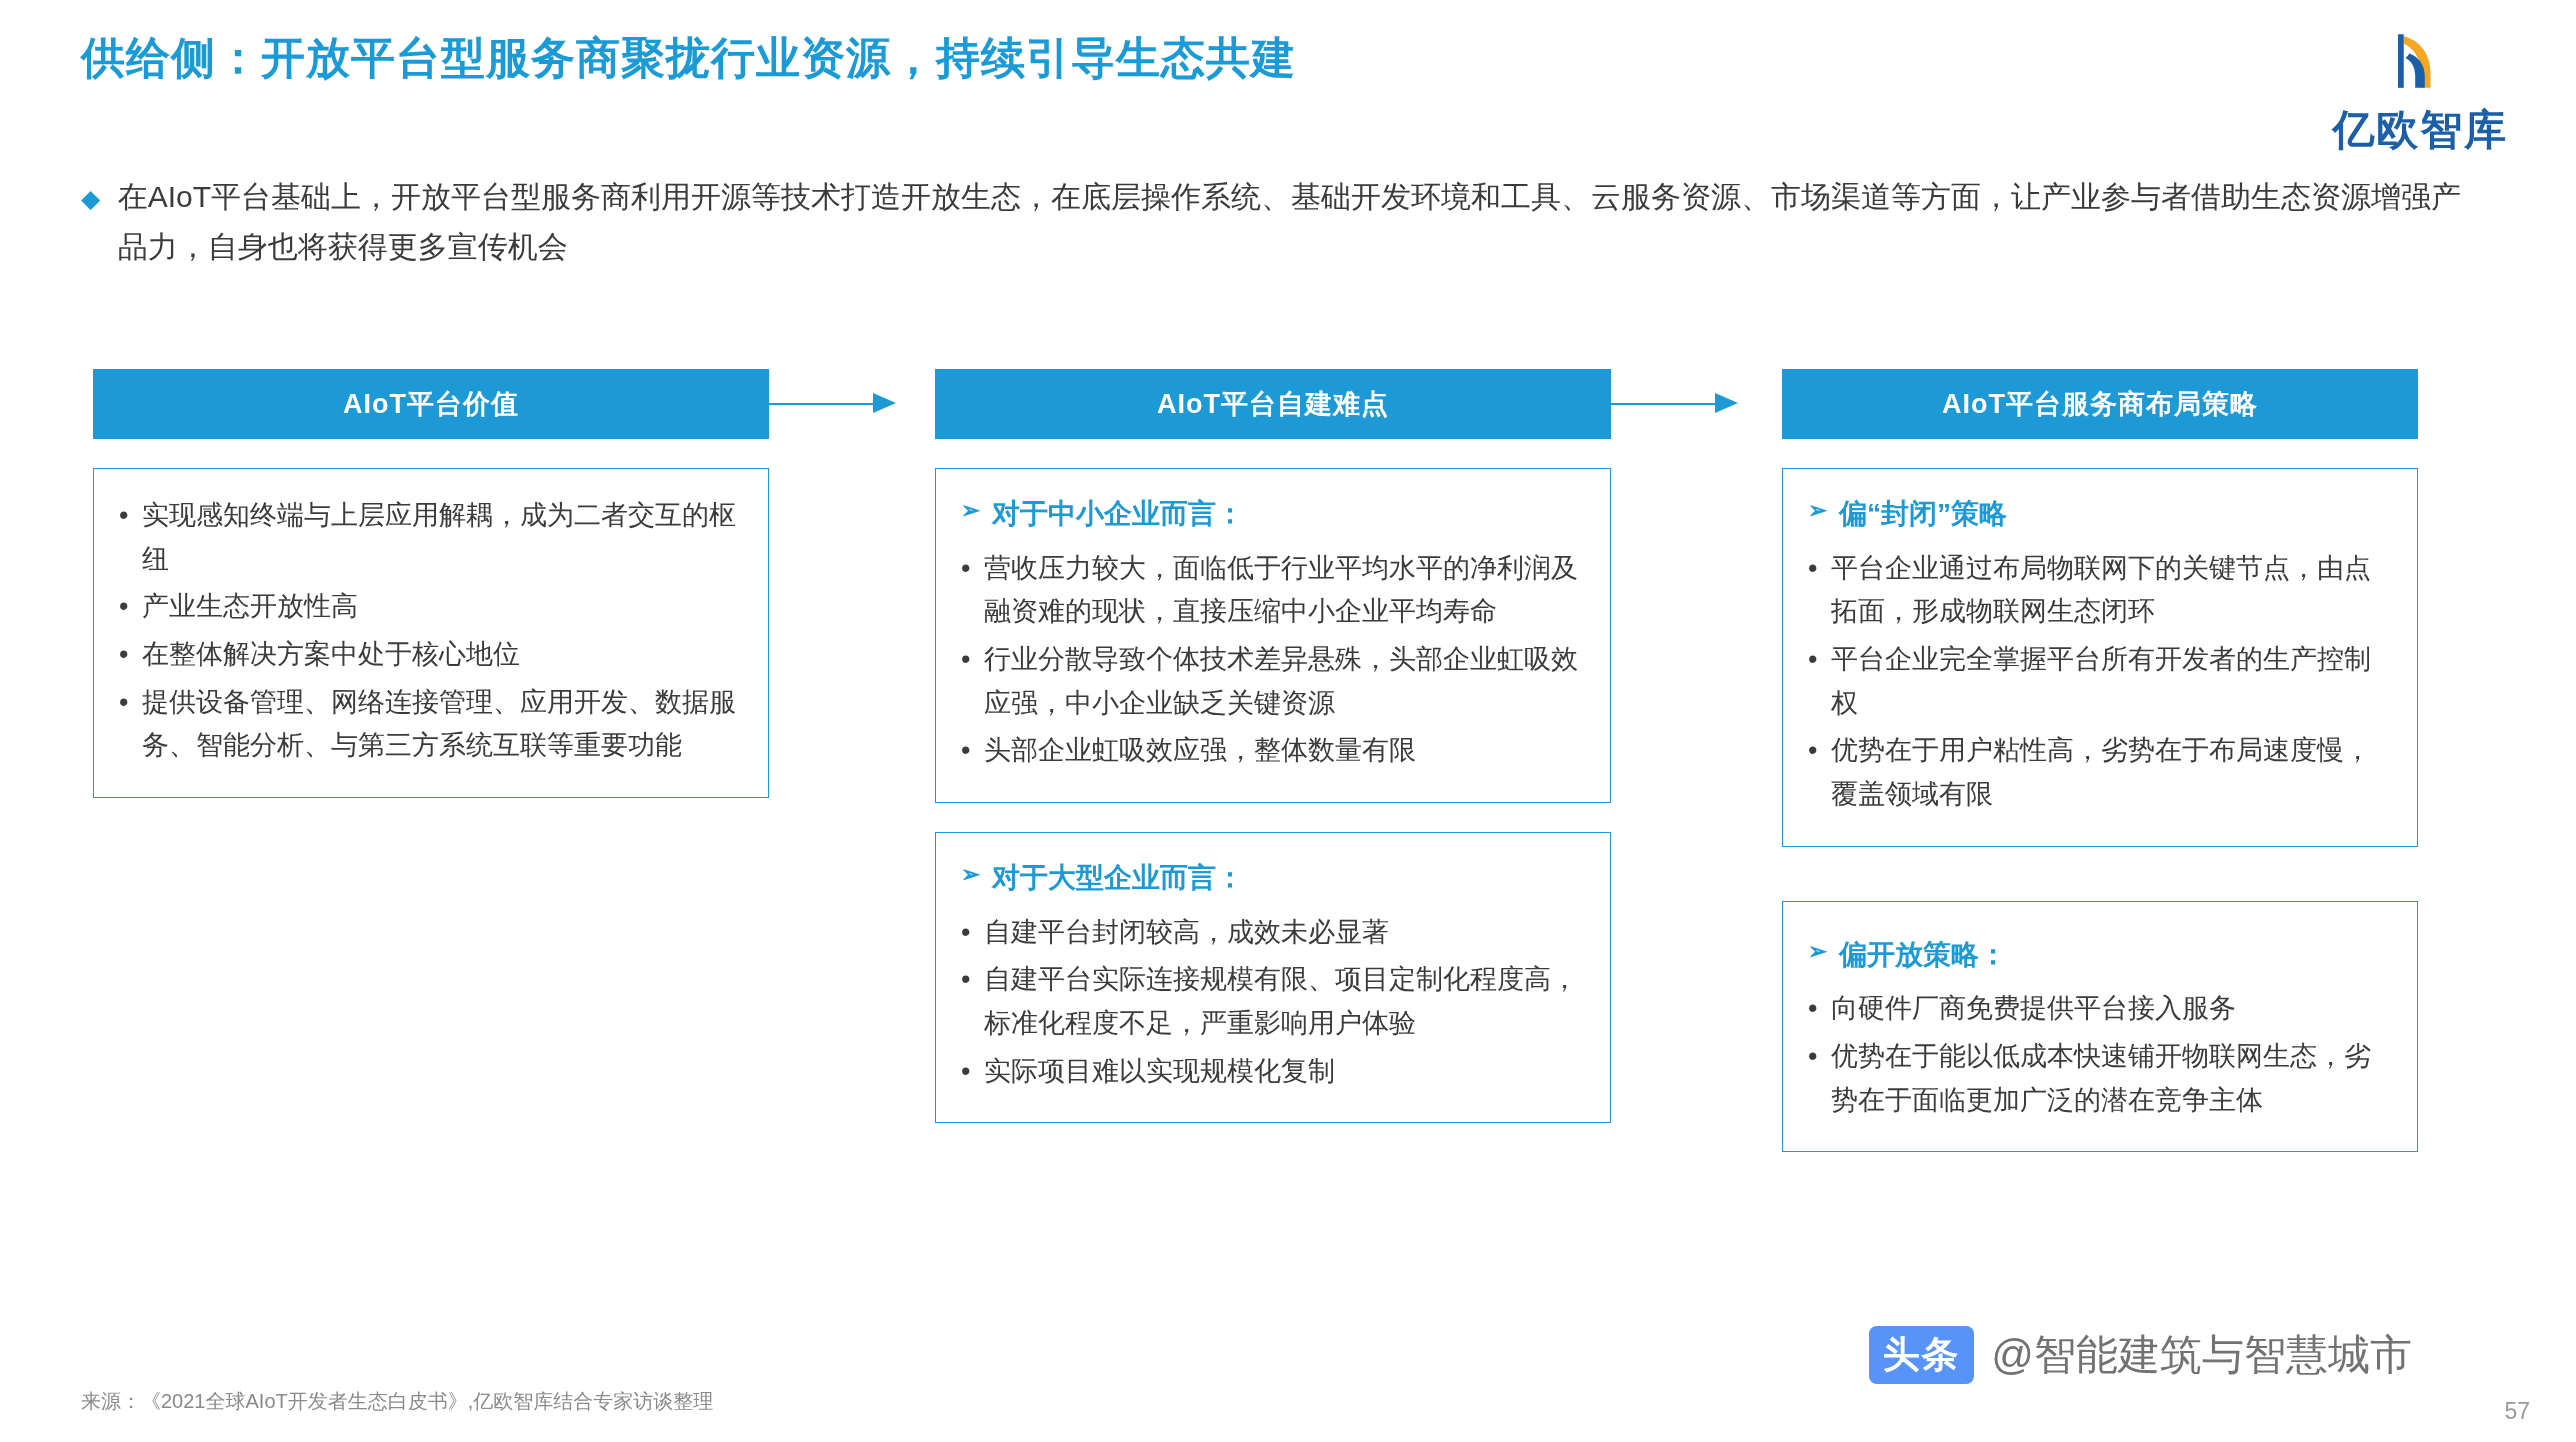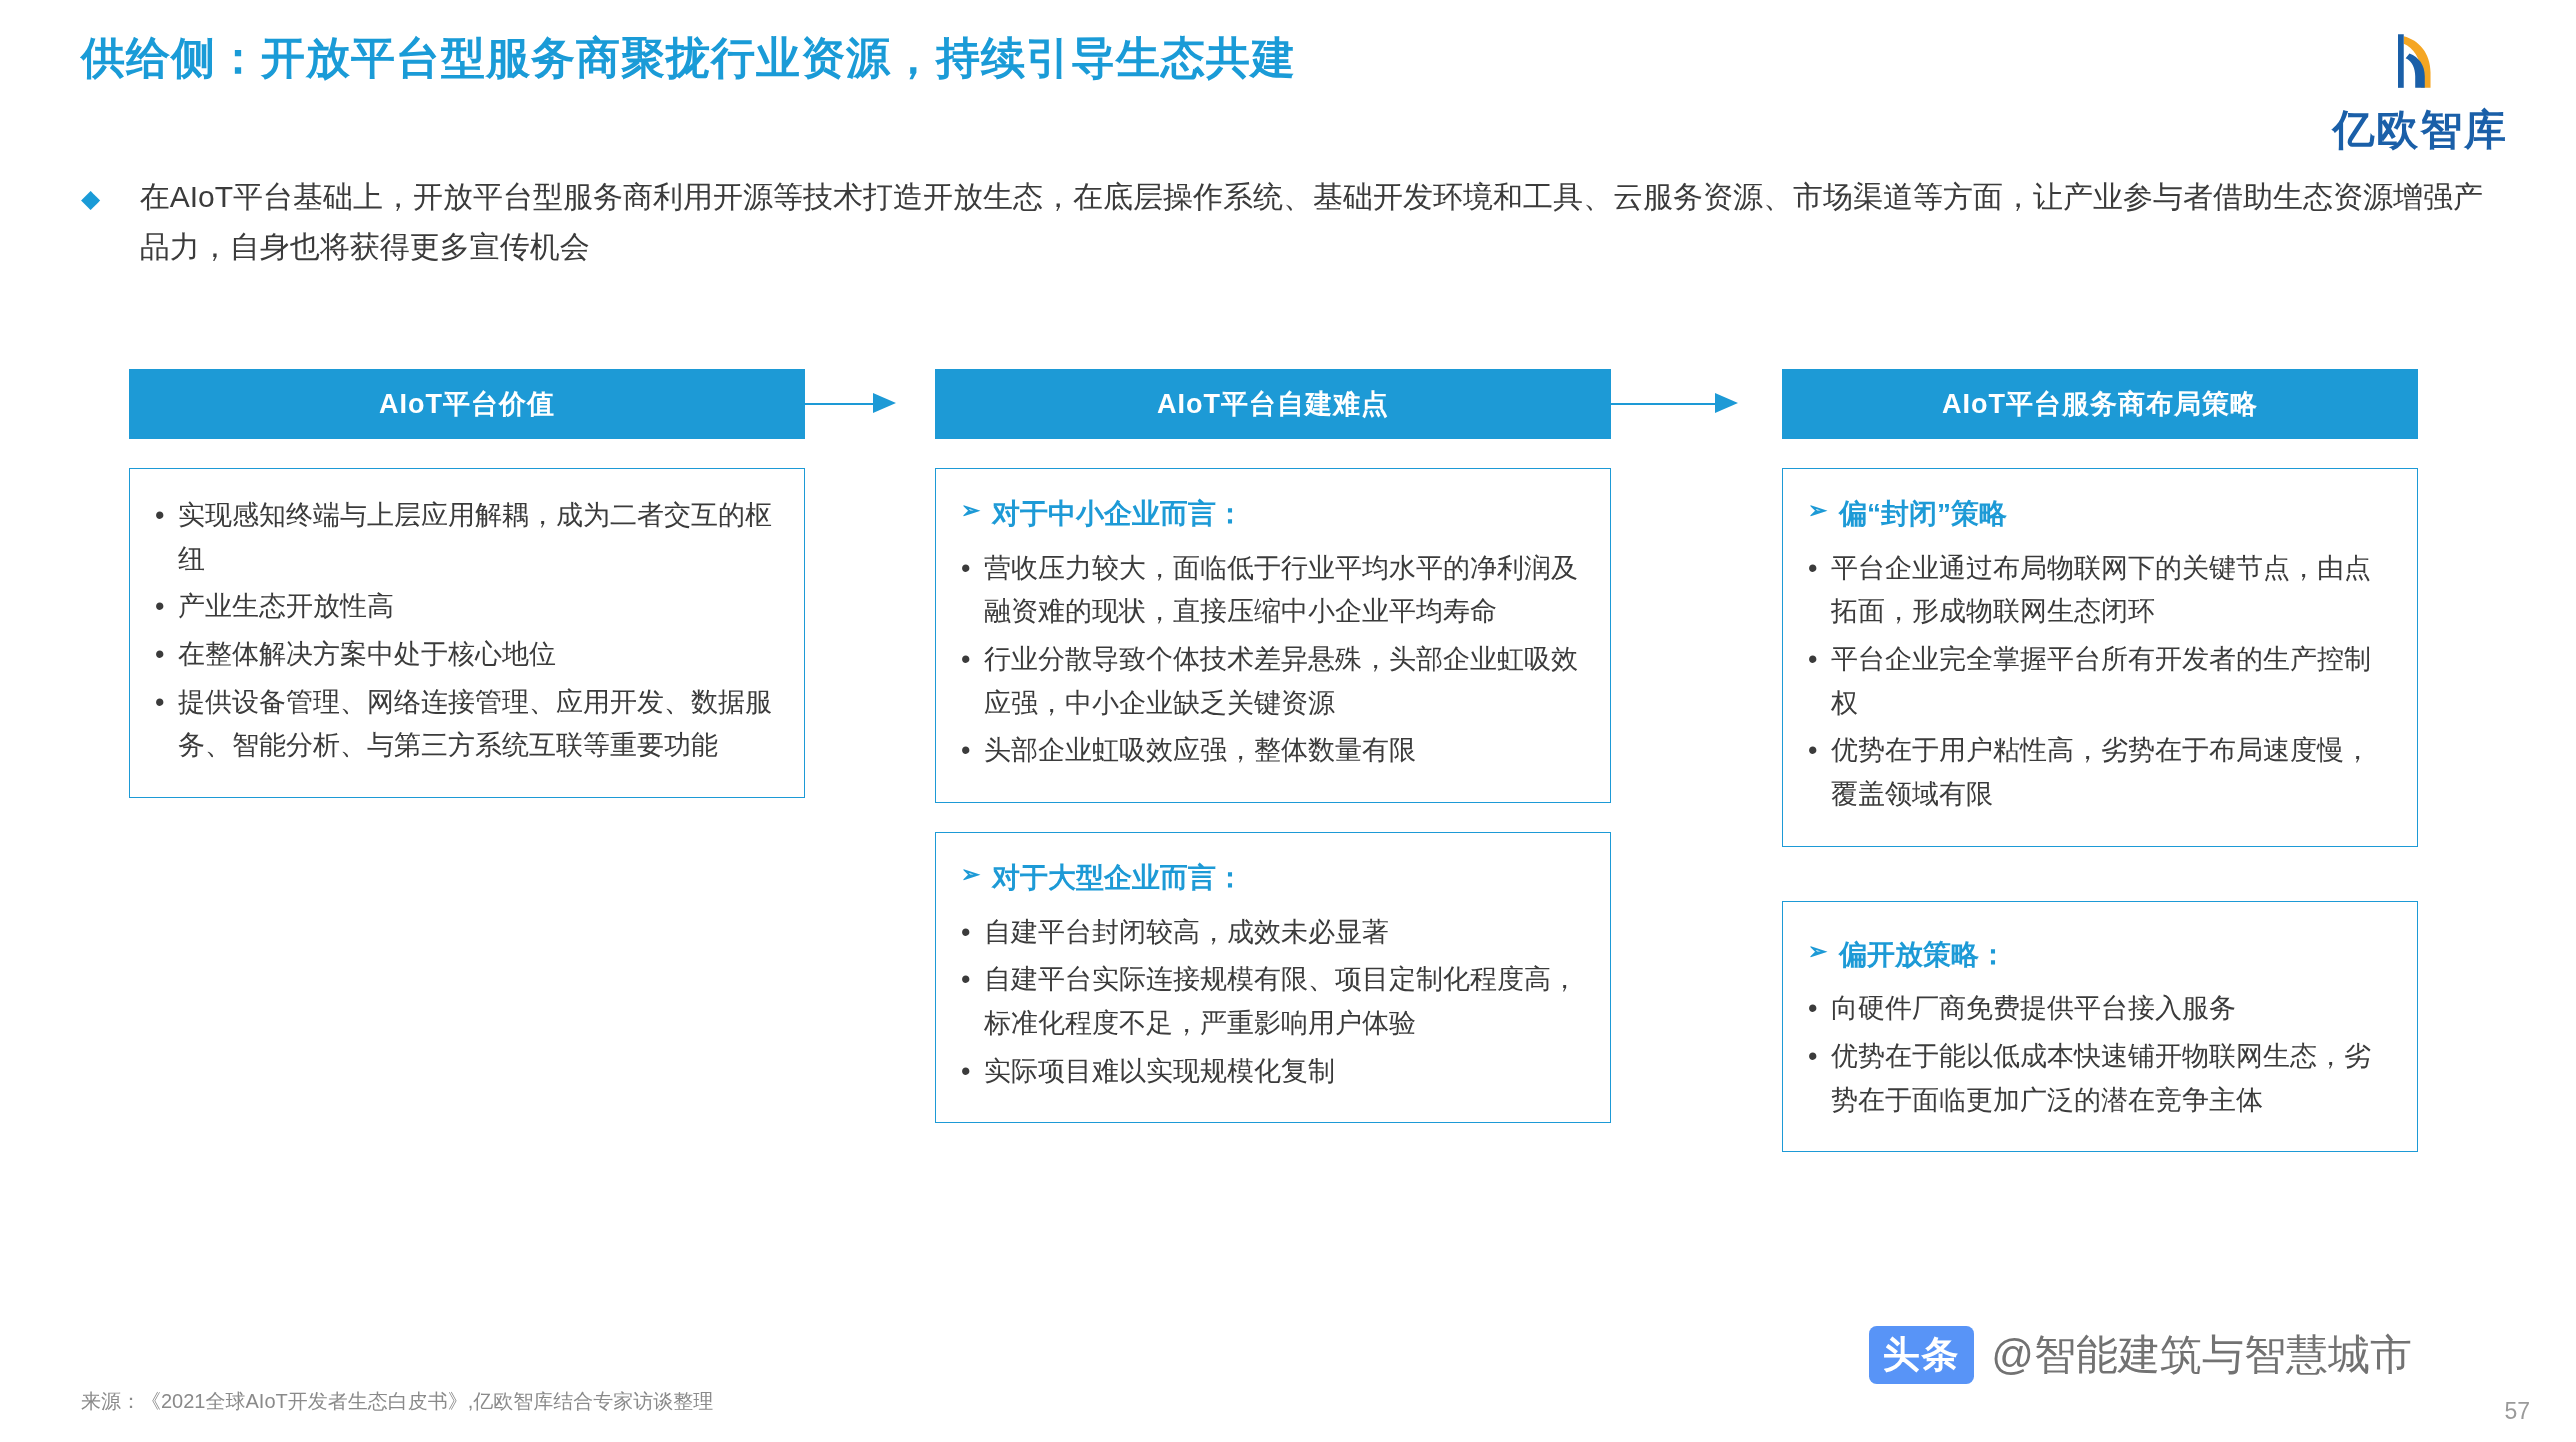--- a/index.html
+++ b/index.html
@@ -71,36 +71,35 @@
     line-height: 1;
     margin-top: 13.5px;
     margin-right: 17.4px;
     flex: none;
   }
   .intro-text {
     font-size: 30px;
     line-height: 1.65;
     color: #3b3b3b;
     max-width: 2357px;
-    margin-left: 22px;
   }
 
   
   .columns {
     position: absolute;
     top: 369px;
     left: 0;
     width: 2576px;
     height: 976px;
   }
   .col {
     position: absolute;
     top: 0;
   }
-  .col-1 { left: 93px;  width: 676px; margin-left: 36px; }
+  .col-1 { left: 93px;  width: 676px; }
   .col-2 { left: 935px; width: 676px; }
   .col-3 { left: 1782px; width: 636px; }
 
   .col-header {
     position: relative;
     height: 70px;
     background: #1d9ad6;
     color: #ffffff;
     font-size: 27px;
     font-weight: bold;

